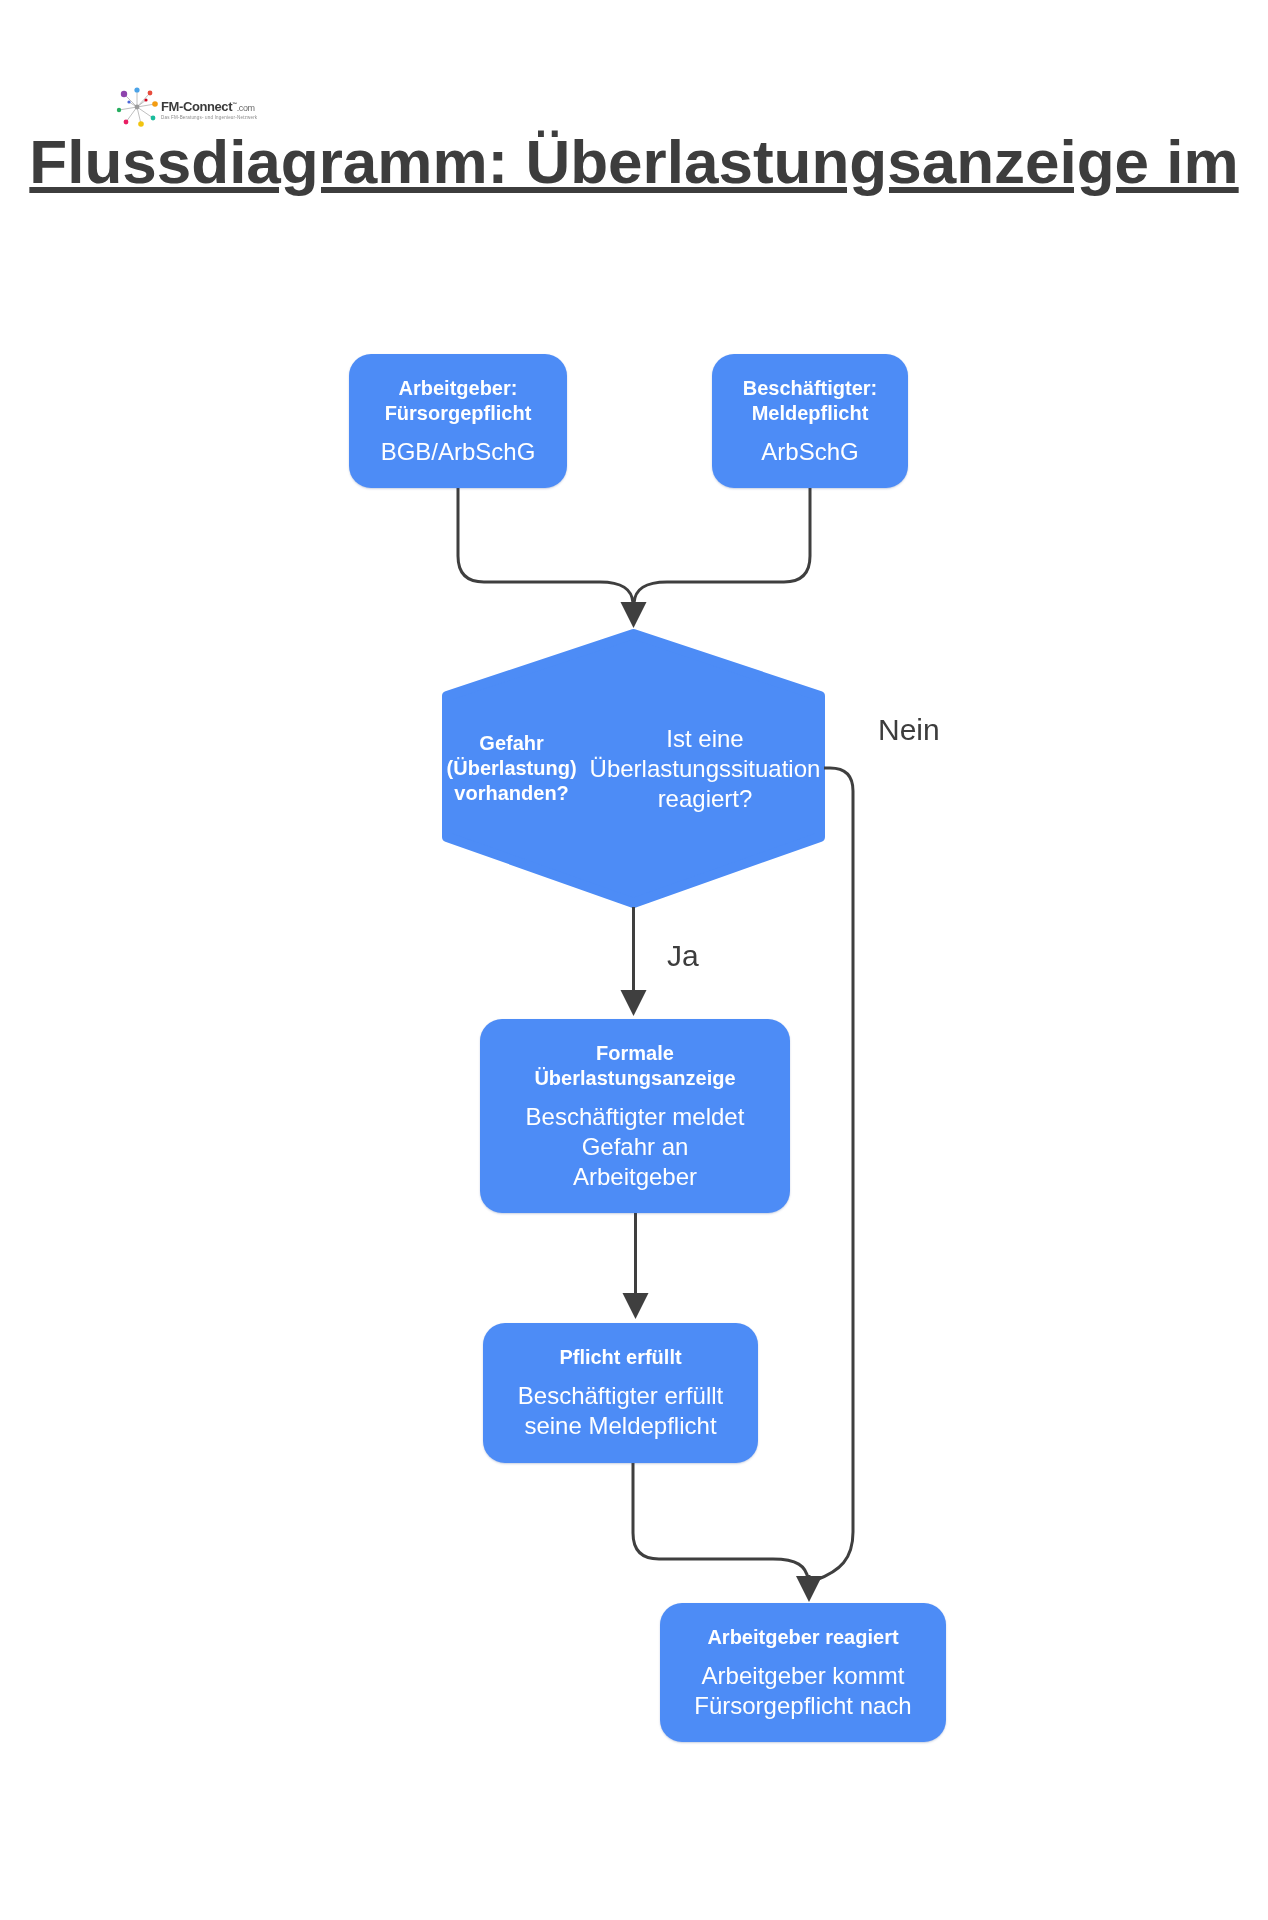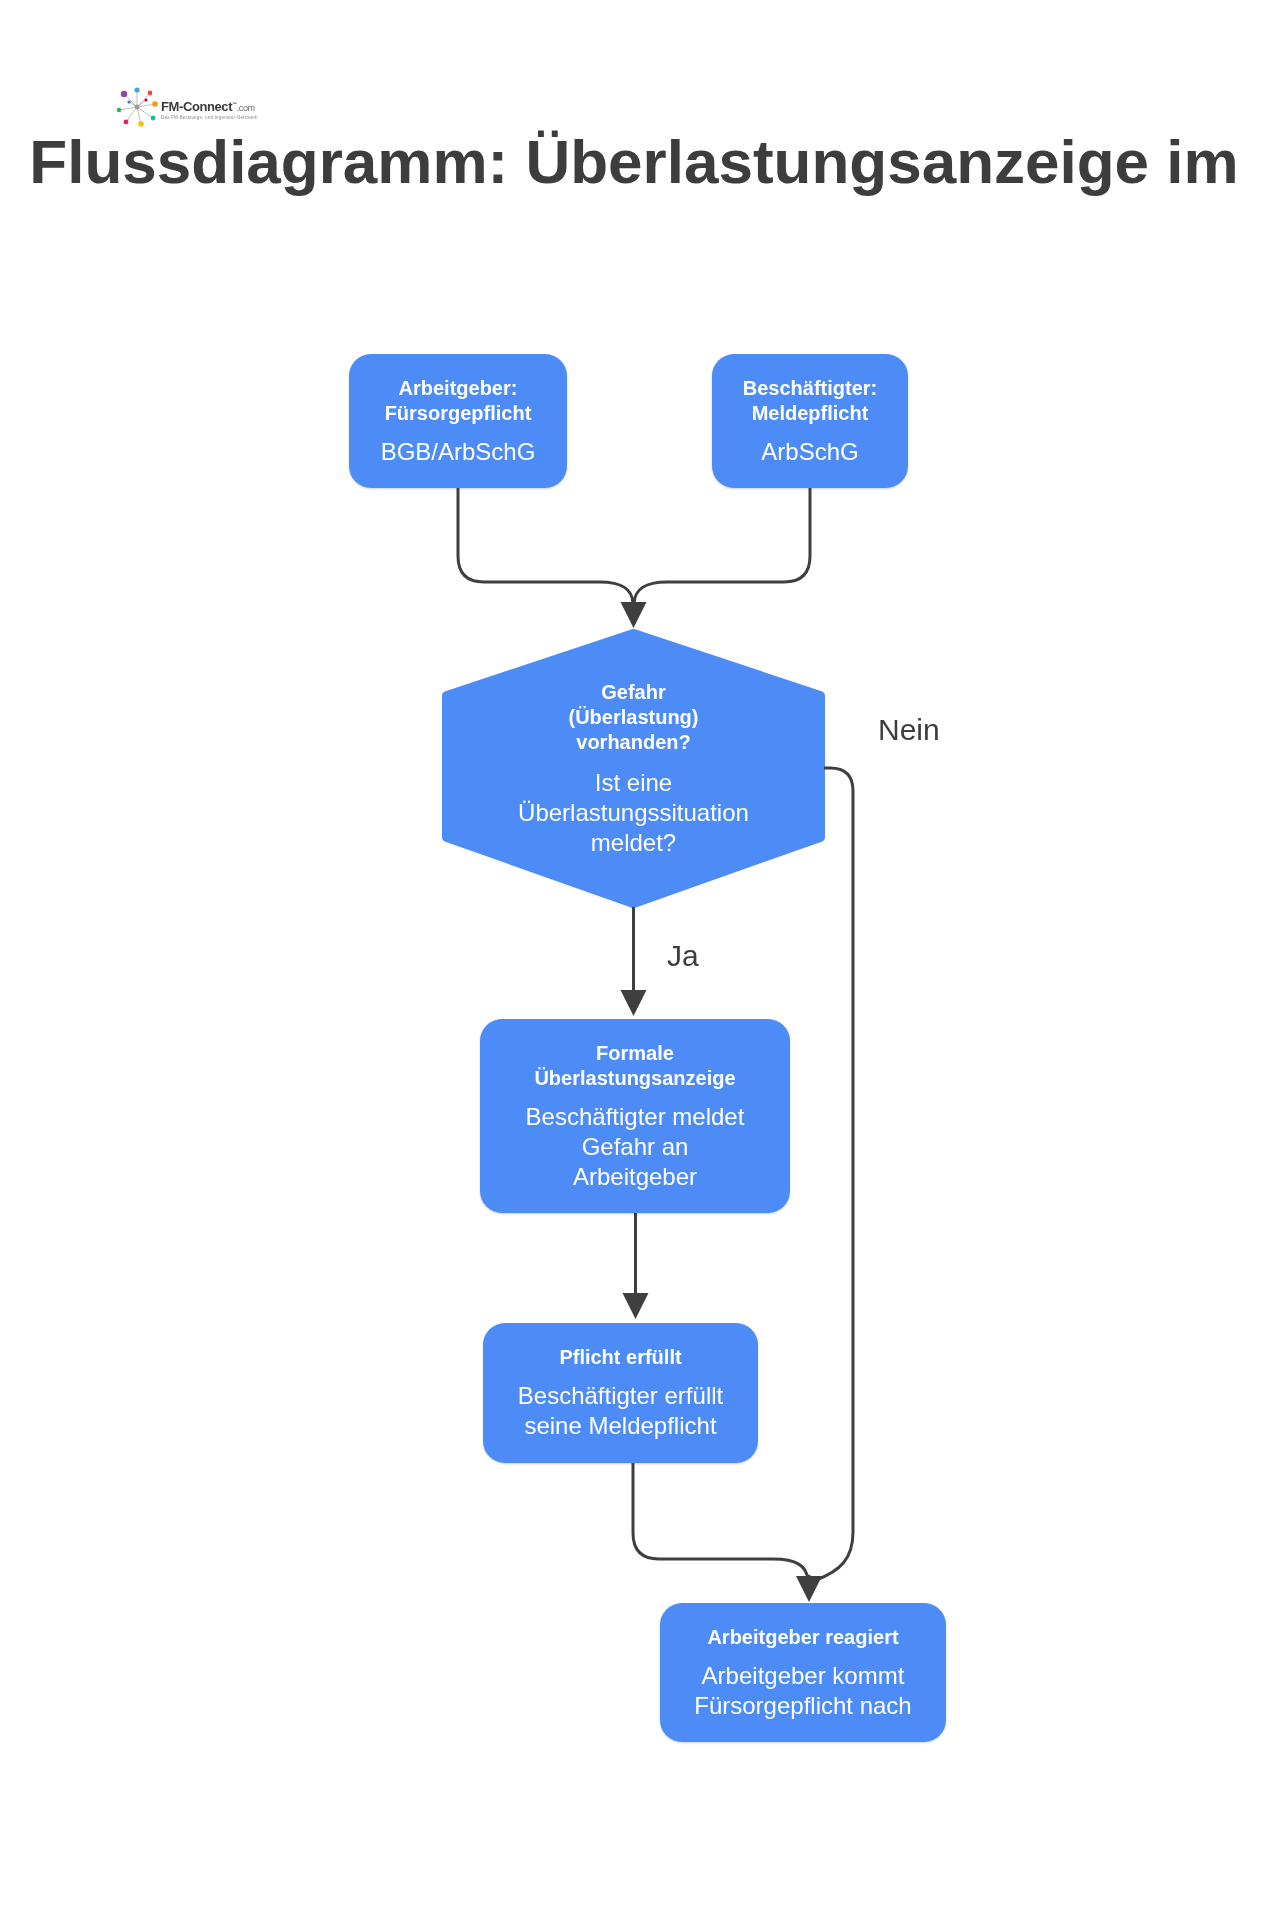--- a/index.html
+++ b/index.html
@@ -47,39 +47,39 @@
     position: absolute;
     left: 0; right: 0;
     top: 126px;
     margin: 0;
     text-align: center;
     font-size: 62px;
     font-weight: bold;
     line-height: 72px;
     color: #3d3d3d;
   }
-  .title-line { display: block; }
+  .title-line { display: block; text-decoration: underline; }
   
   .node {
     position: absolute;
     background: #4d8cf6;
     border-radius: 22px;
     color: #ffffff;
     display: flex;
     flex-direction: column;
     align-items: center;
     justify-content: center;
     text-align: center;
     gap: 11px;
     box-shadow: 0 1px 2px rgba(40,70,140,0.25);
   }
   .hex-text {
     position: absolute;
     display: flex;
-    flex-direction: column;
+    flex-direction: row;
     align-items: center;
     justify-content: center;
     text-align: center;
     gap: 13px;
     color: #ffffff;
   }
   .pre { white-space: pre-line; }
   .node-title {
     font-weight: bold;
     font-size: 20px;
@@ -186,21 +186,21 @@
 Meldepflicht</div>
     <div class="node-body pre">ArbSchG</div>
   </div>
 
   <div class="hex-text hex-text-pos">
     <div class="node-title pre">Gefahr
 (Überlastung)
 vorhanden?</div>
     <div class="node-body pre">Ist eine
 Überlastungssituation
-meldet?</div>
+reagiert?</div>
   </div>
 
   <div class="node node-b3">
     <div class="node-title pre">Formale
 Überlastungsanzeige</div>
     <div class="node-body pre">Beschäftigter meldet
 Gefahr an
 Arbeitgeber</div>
   </div>
 

